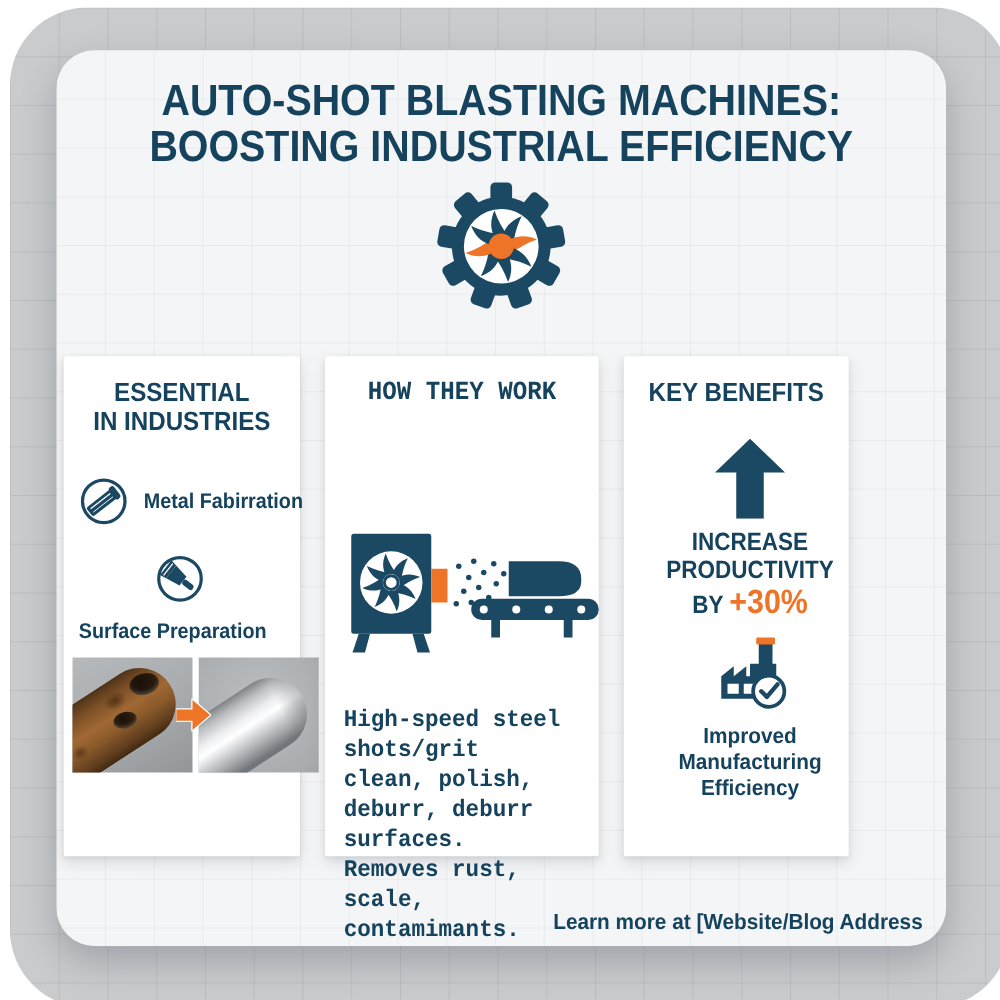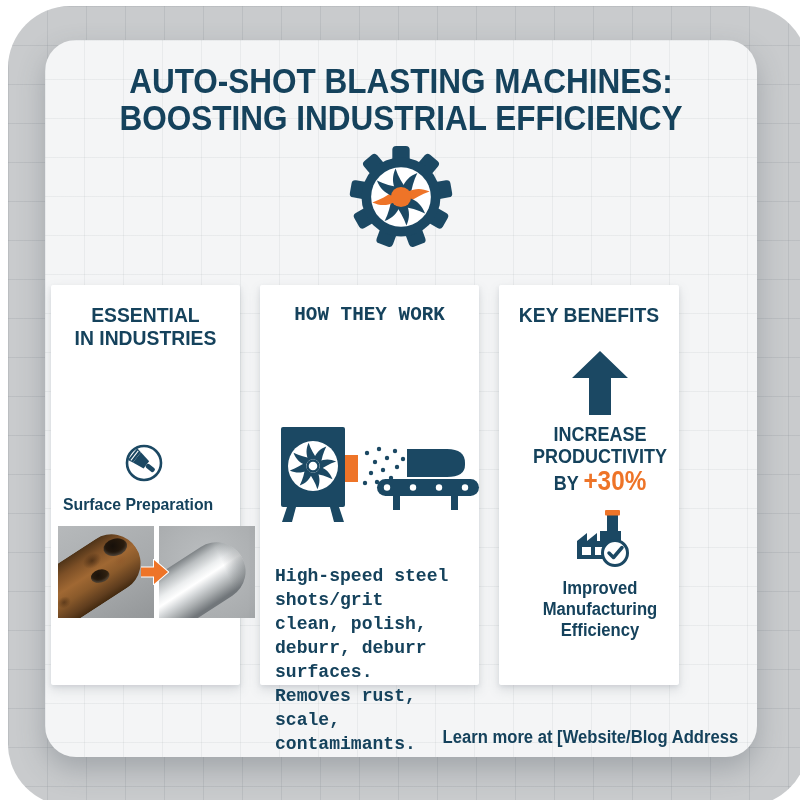--- a/index.html
+++ b/index.html
@@ -112,20 +112,32 @@
     </div>
 
     <div class="cards">
 
       <div class="card card1">
         <div class="card-h">
           <div>ESSENTIAL</div>
           <div>IN INDUSTRIES</div>
         </div>
 
+        <div class="ind-item" style="top:96px;">
+          <svg width="40" height="40" viewBox="0 0 40 40">
+            <circle cx="20" cy="20" r="17" fill="none" stroke="#1b4863" stroke-width="2.6"></circle>
+            <g transform="rotate(-38 20 20)">
+              <rect x="5.5" y="15.5" width="25" height="9" rx="2" fill="#1b4863"></rect>
+              <rect x="28.5" y="14.2" width="5" height="11.6" rx="2" fill="#1b4863"></rect>
+              <line x1="8" y1="18.3" x2="28" y2="18.3" stroke="#ffffff" stroke-width="1"></line>
+              <line x1="8" y1="21.7" x2="28" y2="21.7" stroke="#ffffff" stroke-width="0.7"></line>
+            </g>
+          </svg>
+          <span class="lbl">Metal Fabirration</span>
+        </div>
 
         <div class="ind-item" style="top:158px;flex-direction:column;">
           <svg width="40" height="40" viewBox="0 0 40 40">
             <circle cx="20" cy="20" r="17" fill="none" stroke="#1b4863" stroke-width="2.6"></circle>
             <g transform="rotate(38 20 20)" fill="#1b4863">
               <rect x="23" y="17.6" width="10" height="4.8" rx="2"></rect>
               <path d="M11 13.5 L23 15.5 L23 24.5 L11 26.5 Z"></path>
               <path d="M5.5 12.5 L11 13.5 L11 26.5 L5.5 27.5 Z"></path>
               <line x1="8" y1="14" x2="8" y2="26" stroke="#ffffff" stroke-width="1"></line>
             </g>

